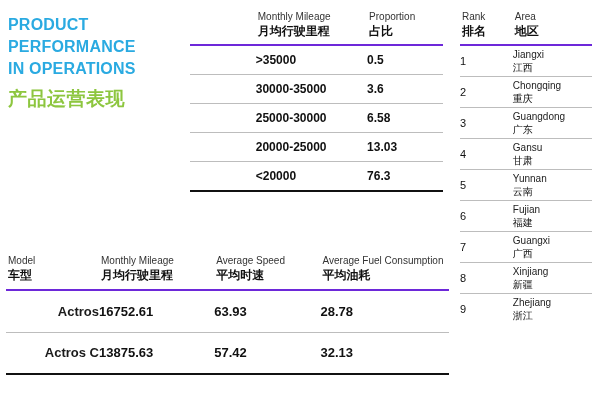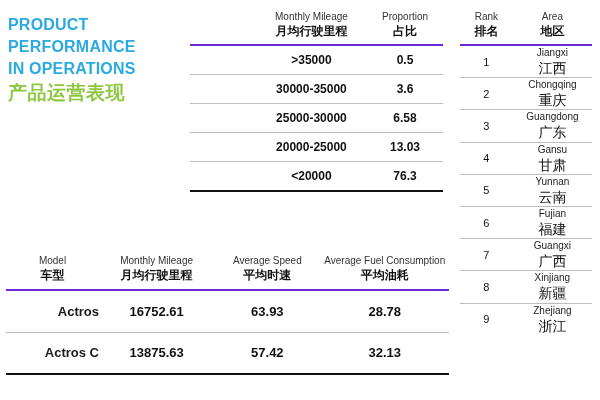--- a/index.html
+++ b/index.html
@@ -30,35 +30,35 @@
     width: 175px;
   }
   .title-en {
     font-size: 16px;
     font-weight: bold;
     color: #2aaae1;
     line-height: 1.38;
     letter-spacing: 0.2px;
   }
   .title-cn {
-    margin-top: 2px;
+    margin-top: 8px;
     font-size: 19px;
     font-weight: bold;
     color: #8dc63f;
     line-height: 1.2;
     letter-spacing: 0.5px;
   }
 
   
   table {
     border-collapse: collapse;
     width: 100%;
   }
   td, th {
-    text-align: center;
+    text-align: left;
     vertical-align: middle;
     padding: 0;
   }
   .hdr-en {
     font-size: 10px;
     font-weight: normal;
     color: #333;
     line-height: 1.35;
   }
   .hdr-cn {
@@ -109,21 +109,21 @@
     color: #111;
     width: 40%;
   }
   .rank-table td.rank-area {
     font-size: 10px;
     color: #222;
     line-height: 1.3;
     width: 60%;
   }
   .rank-table td.rank-area .cn {
-    font-size: 14px;
+    font-size: 10px;
     color: #111;
   }
   .rank-table tbody tr {
     height: 31px;
   }
 
   
   .model-table {
     position: absolute;
     left: 6px;

